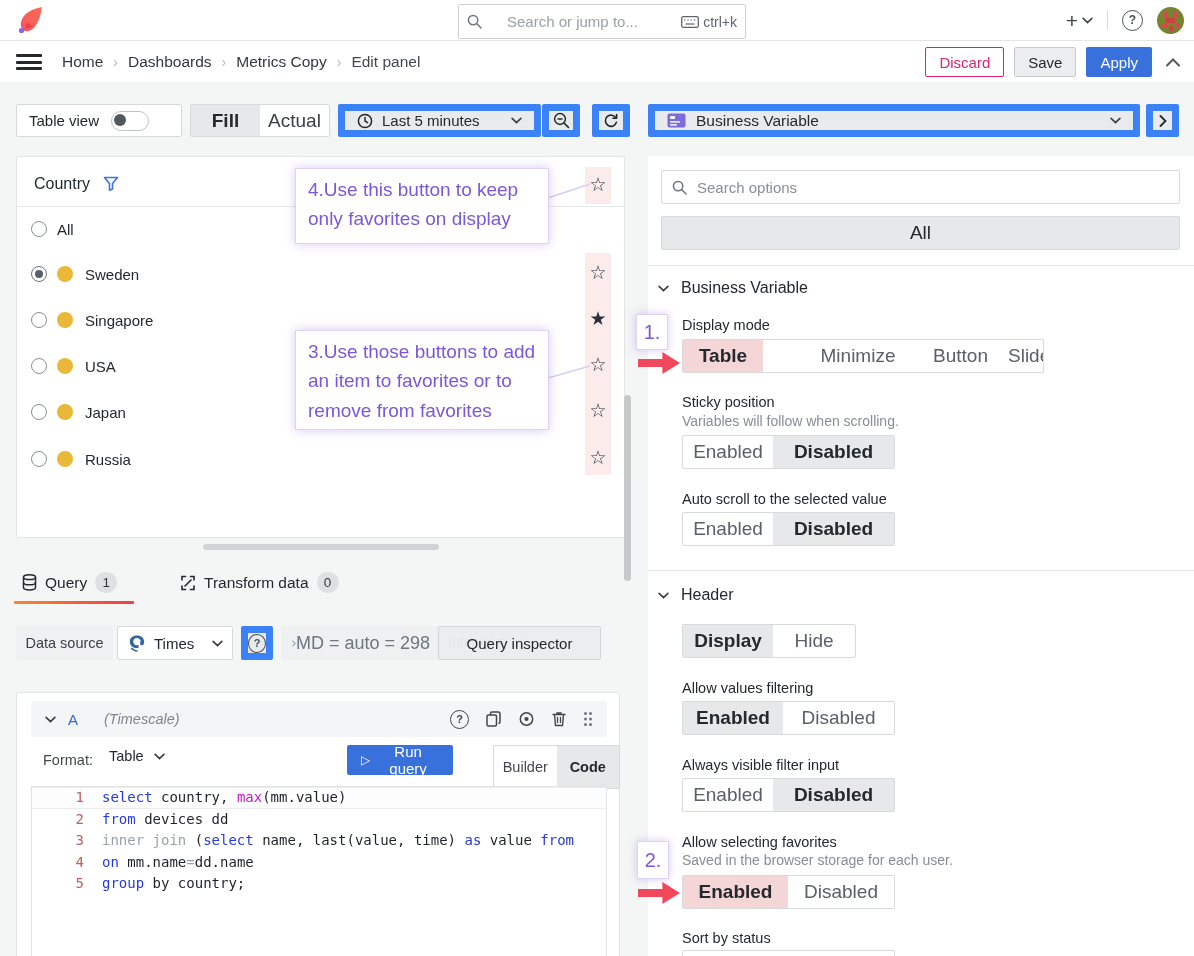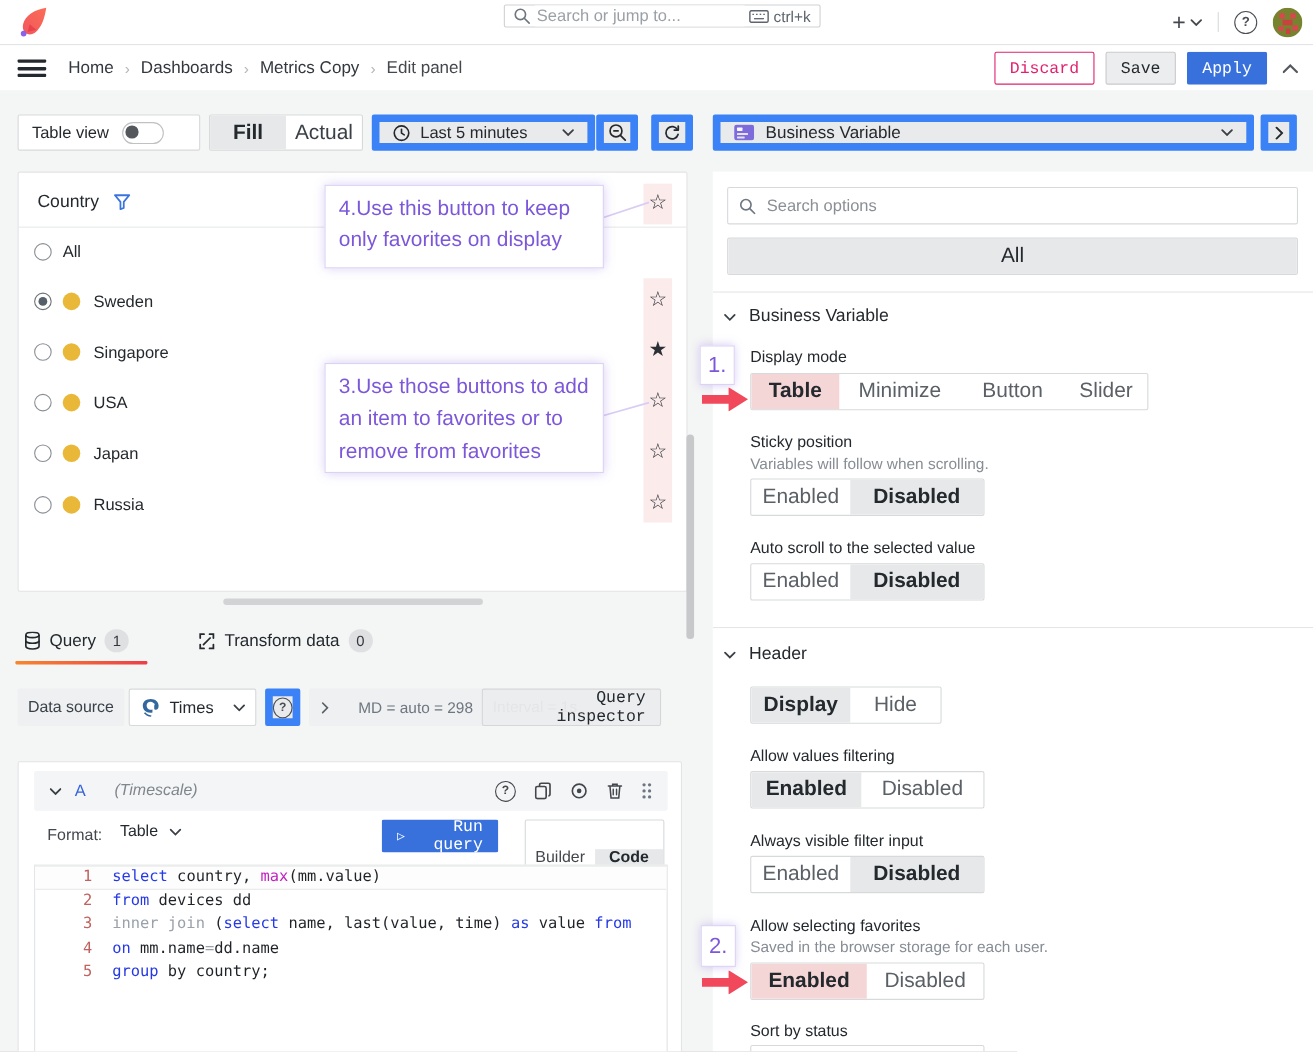--- a/index.html
+++ b/index.html
@@ -1,37 +1,37 @@
 <!DOCTYPE html>
 <html><head>
 <meta charset="utf-8">
 <style>
   html,body{margin:0;padding:0;background:#ddd;}
   .screen{position:relative;width:1194px;height:956px;background:#F4F5F5;overflow:hidden;
     font-family:"Liberation Sans",sans-serif;color:#24292E;-webkit-font-smoothing:antialiased;}
   .abs{position:absolute;}
   
   .topbar{position:absolute;left:0;top:0;width:1194px;height:40px;background:#fff;border-bottom:1px solid #E4E5E6;z-index:30;}
-  .searchbox{position:absolute;left:458px;top:4px;width:288px;height:21px;background:#fff;border:1px solid #D0D1D3;border-radius:2px;display:flex;align-items:center;padding:0 8px;box-sizing:border-box;gap:4px;}
+  .searchbox{position:absolute;left:458px;top:4px;width:288px;height:35px;background:#fff;border:1px solid #D0D1D3;border-radius:2px;display:flex;align-items:center;padding:0 8px;box-sizing:border-box;gap:23px;}
   .searchbox input{border:none;outline:none;flex:1;font-size:15px;color:#24292E;font-family:"Liberation Sans",sans-serif;min-width:0;}
   .searchbox input::placeholder{color:#9BA0A6;}
   .shortcut{display:flex;align-items:center;gap:4px;color:#5F656C;font-size:14px;white-space:nowrap;}
   .tb-right{position:absolute;right:10px;top:0;height:40px;display:flex;align-items:center;gap:14px;}
   .plusbtn{display:flex;align-items:center;gap:4px;color:#44484D;cursor:pointer;}
   .plusbtn .plus{font-size:21px;font-weight:300;line-height:1;}
   .vdiv{width:1px;height:18px;background:#D8D9DA;}
   .helpcirc{width:19px;height:19px;border:1.6px solid #4A4E53;border-radius:50%;display:flex;align-items:center;justify-content:center;font-size:12px;font-weight:700;color:#4A4E53;}
   
   .crumbbar{position:absolute;left:0;top:41px;width:1194px;height:41px;background:#fff;z-index:29;}
   .burger{position:absolute;left:16px;top:13px;width:26px;height:16px;cursor:pointer;}
   .burger i{display:block;height:3px;background:#24292E;border-radius:1px;margin-bottom:3.5px;}
   .crumbs{position:absolute;left:62px;top:0;height:41px;display:flex;align-items:center;gap:10px;font-size:15.5px;color:#33383E;}
   .crumb-sep{color:#B3B7BB;font-size:14px;}
   .crumb-actions{position:absolute;right:14px;top:6px;display:flex;align-items:center;gap:10px;}
-  .btn{height:30px;border-radius:2px;font-size:15px;display:inline-flex;align-items:center;justify-content:center;padding:0 13px;box-sizing:border-box;cursor:pointer;border:1px solid transparent;font-family:Liberation Mono, monospace;text-align:right;}
+  .btn{height:30px;border-radius:2px;font-size:15px;display:inline-flex;align-items:center;justify-content:center;padding:0 13px;box-sizing:border-box;cursor:pointer;border:1px solid transparent;font-family:Liberation Sans, sans-serif;}
   .btn-discard{background:#fff;border-color:#E0226E;color:#E0226E;}
   .btn-save{background:#ECEDEE;border-color:#C9CACC;color:#24292E;}
   .btn-apply{background:#3871DC;color:#fff;}
   .chev-up{color:#55595E;margin-left:4px;}
   
   .whitebox{background:#fff;border:1px solid #D8D9DA;border-radius:2px;box-sizing:border-box;}
   .graybtn{background:#E9EAEB;border:7px solid #3b82f6;border-radius:2px;box-sizing:border-box;display:flex;align-items:center;cursor:pointer;}
   .tgl{width:36px;height:18px;border:1px solid #BFC1C3;border-radius:10px;background:#fff;position:relative;cursor:pointer;}
   .tgl b{position:absolute;left:2px;top:2px;width:12px;height:12px;border-radius:50%;background:#54585D;}
   .seg{display:flex;background:#fff;border:1px solid #D8D9DA;border-radius:2px;box-sizing:border-box;overflow:hidden;}
@@ -316,21 +316,21 @@
       <path d="M1 1l4 4 4-4" fill="none" stroke="#3A4046" stroke-width="1.5" stroke-linecap="round"></path>
       </svg>
   </div>
   <div class="graybtn abs" style="left:241px;top:626px;width:32px;height:34px;justify-content:center;">
     <span class="helpcirc" style="width:17px;height:17px;font-size:11px;">?</span>
   </div>
   <div class="pill abs" style="left:281px;top:626px;width:160px;height:34px;padding:0 11px;cursor:pointer;">
     <svg width="7" height="11" viewBox="0 0 8 12">
       <path d="M1.5 1l5 5-5 5" fill="none" stroke="#5A6066" stroke-width="1.7" stroke-linecap="round"></path>
       </svg>
-    <span style="margin-left:auto;font-size:14px;color:#6E7680;white-space:nowrap;">MD = auto = 298</span>
+    <span style="margin-left:auto;font-size:18px;color:#6E7680;white-space:nowrap;">MD = auto = 298</span>
   </div>
   <span class="abs" style="left:448px;top:634px;font-size:14px;color:#AEB2B8;z-index:1;white-space:nowrap;">Interval = 1s</span>
   <button class="btn abs" style="left:438px;top:626px;width:163px;height:34px;background:rgba(235,236,237,0.88);border:1px solid #D5D6D8;color:#24292E;z-index:2;">Query inspector</button>
 
   <div class="qcard">
     <div class="rowA">
       <svg style="margin:0 12px 0 14px;" width="11" height="7" viewBox="0 0 10 6">
         <path d="M1 1l4 4 4-4" fill="none" stroke="#3A4046" stroke-width="1.5" stroke-linecap="round"></path>
         </svg>
       <span style="color:#3564DC;font-size:15px;font-weight:500;margin-right:26px;">A</span>
@@ -366,21 +366,21 @@
     <div class="abs" style="left:92px;top:55px;display:flex;align-items:center;gap:10px;cursor:pointer;">
       <span style="font-size:14.5px;">Table</span>
       <svg width="11" height="7" viewBox="0 0 10 6">
         <path d="M1 1l4 4 4-4" fill="none" stroke="#3A4046" stroke-width="1.5" stroke-linecap="round"></path>
         </svg>
     </div>
     <button class="btn abs" style="left:330px;top:52px;width:106px;height:30px;background:#3871DC;color:#fff;gap:7px;font-weight:500;">
       <span style="font-size:12px;">▷</span>
       <span>Run query</span>
     </button>
-    <div class="seg abs" style="left:460px;top:52px;width:127px;height:44px;align-items:flex-end;">
+    <div class="seg abs" style="left:476px;top:52px;width:127px;height:44px;">
       <span class="opt" style="font-size:14.5px;color:#44484D;">Builder</span>
       <span class="opt sel" style="font-size:14.5px;">Code</span>
     </div>
 
     <div class="editor">
       <div class="cl cur">
         <span class="ln">1</span><span class="tk-kw">select</span><span class="tk-df"> country, </span><span class="tk-fn">max</span><span class="tk-df">(mm.value)</span>
       </div>
       <div class="cl">
         <span class="ln">2</span><span class="tk-kw">from</span><span class="tk-df"> devices dd</span>
@@ -415,21 +415,21 @@
     <div class="sechead" style="left:10px;top:123px;">
       <svg width="11" height="7" viewBox="0 0 10 6">
         <path d="M1 1l4 4 4-4" fill="none" stroke="#3A4046" stroke-width="1.5" stroke-linecap="round"></path>
         </svg>
       <span>Business Variable</span>
     </div>
 
     <span class="flabel" style="left:34px;top:161px;">Display mode</span>
     <div class="seg abs" style="left:34px;top:183px;width:362px;height:34px;">
       <span class="opt hl" style="flex:0 0 80px;">Table</span>
-      <span class="opt" style="flex:0 0 110px;">Minimize</span>
+      <span class="opt" style="flex:0 0 110px;padding-left:40px;">Minimize</span>
       <span class="opt" style="flex:0 0 95px;">Button</span>
       <span class="opt" style="flex:1;">Slider</span>
     </div>
 
     <span class="flabel" style="left:34px;top:238px;">Sticky position</span>
     <span class="fdesc" style="left:34px;top:257px;">Variables will follow when scrolling.</span>
     <div class="seg abs" style="left:34px;top:279px;width:213px;height:34px;">
       <span class="opt" style="flex:0 0 90px;">Enabled</span>
       <span class="opt sel">Disabled</span>
     </div>

